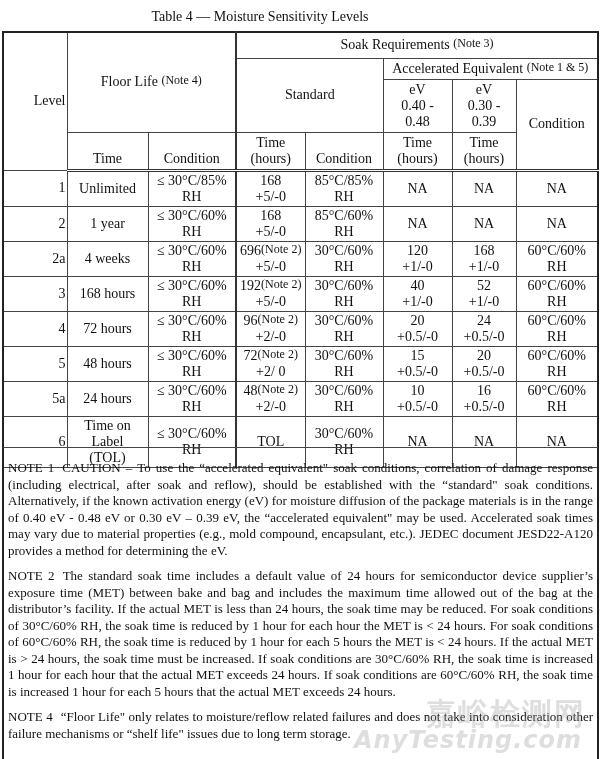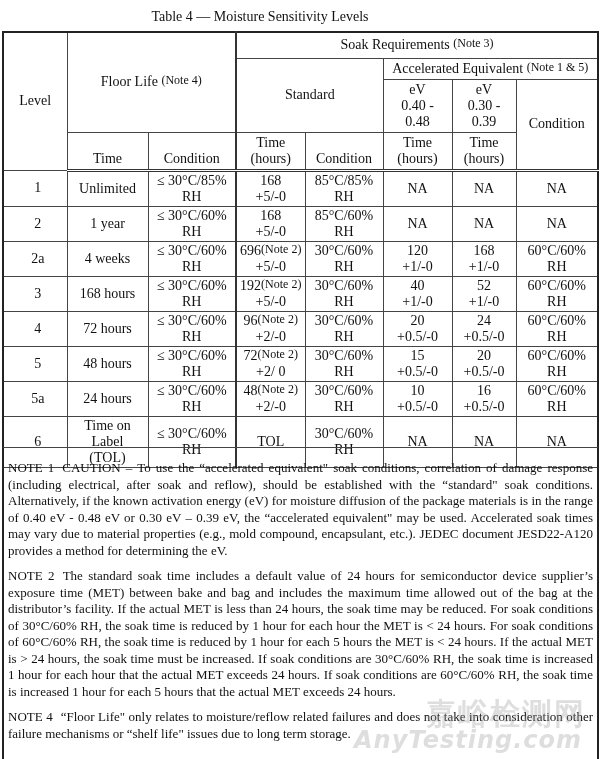--- a/index.html
+++ b/index.html
@@ -4,21 +4,21 @@
 <style>
   html, body { margin: 0; padding: 0; background: #ffffff; }
   body { width: 600px; height: 759px; position: relative; overflow: hidden;
          font-family: "Liberation Serif", "DejaVu Serif", serif; color: #111; }
   .title { position: absolute; left: 0; top: 8px; width: 520px; text-align: center;
            font-weight: normal; font-size: 14px; line-height: 18px; }
   .tbl { position: absolute; left: 2px; top: 31px; width: 595px; border-collapse: collapse;
          table-layout: fixed; font-size: 14px; line-height: 16px; }
   .tbl td { border: 1px solid #444; text-align: center; vertical-align: middle; padding: 1px 1px; }
   .tbl tr.hd td { padding: 2px 1px; }
-  .tbl td.lvl { text-align: center; padding-left: 6px; }
+  .tbl td.lvl { text-align: right; padding-left: 6px; }
   .thickb { border-bottom: 3px double #333 !important; }
   .thickr { border-right: 2px solid #333 !important; margin-top: 13px; }
   .outer-l { border-left: 2px solid #222 !important; }
   .outer-r { border-right: 2px solid #222 !important; }
   .outer-t { border-top: 2px solid #222 !important; }
   sup { font-size: 12px; vertical-align: top; position: relative; top: -2px; }
   .notes { position: absolute; left: 2px; top: 447px; width: 585px; height: 299px;
            border: 2px solid #222; border-top: 1px solid #444; padding: 12px 4px 4px 4px;
            font-size: 13px; line-height: 16.5px; }
   .note { text-align: justify; margin: 0 0 9px 0; }

